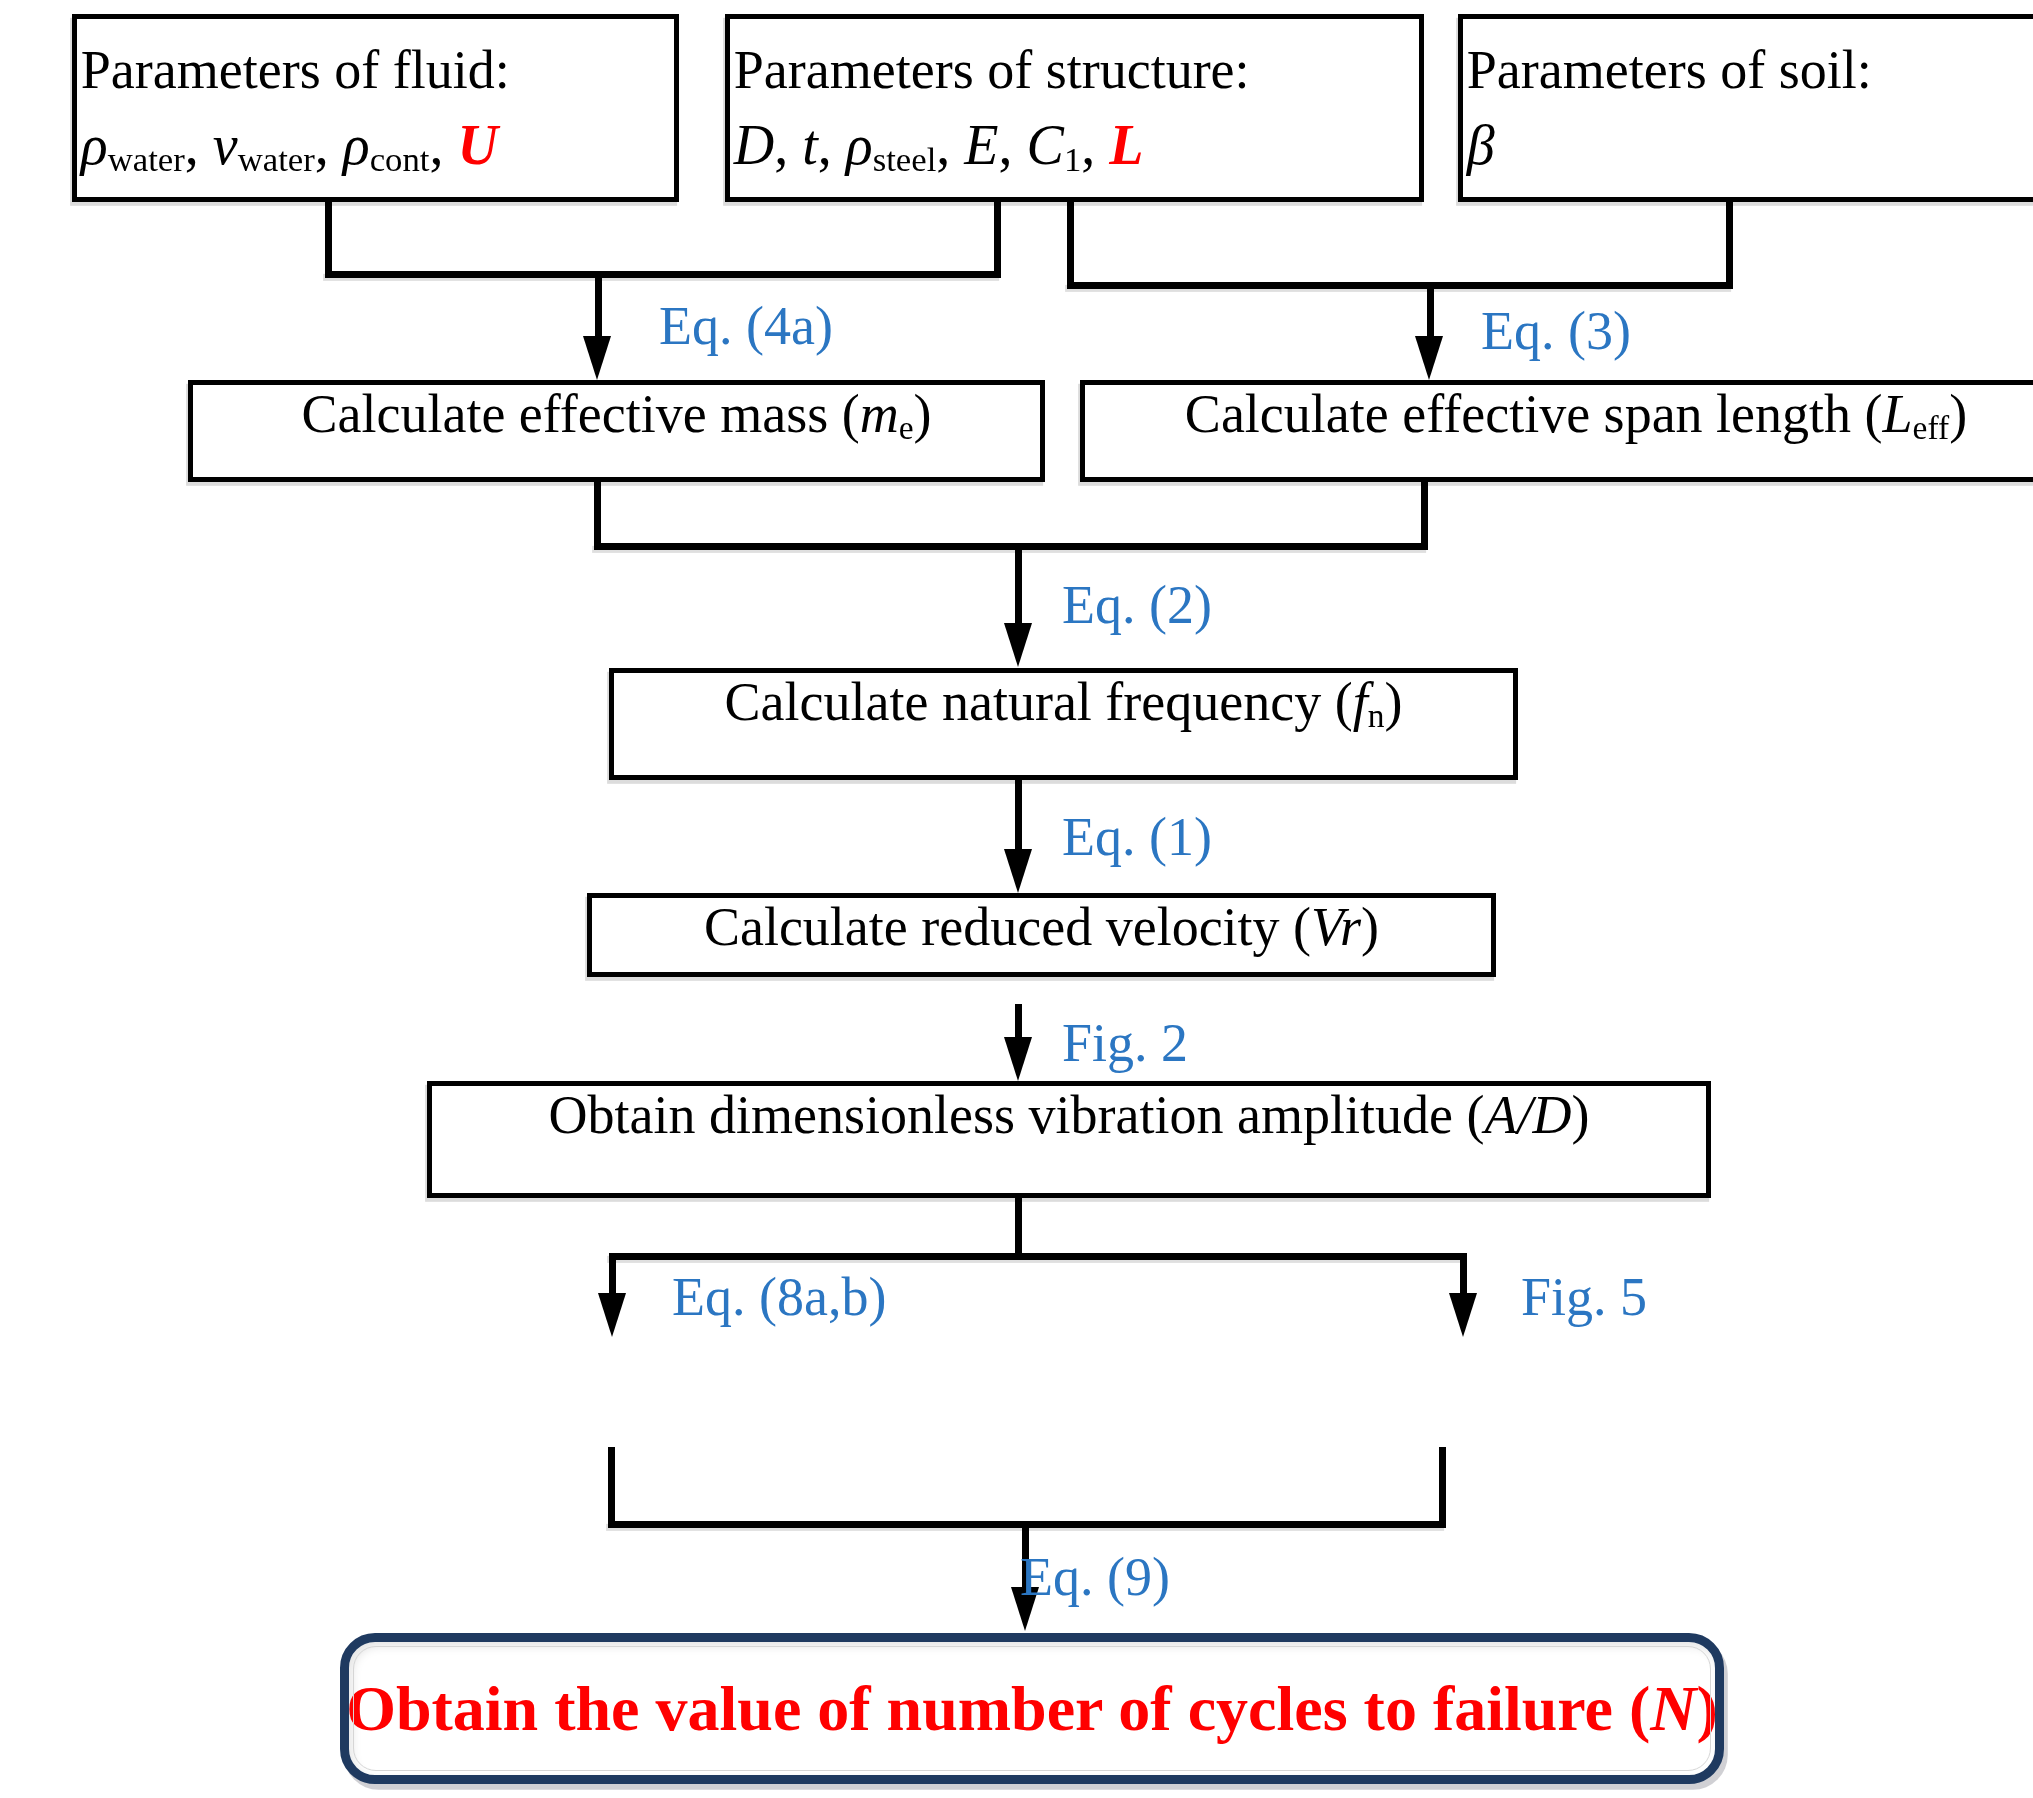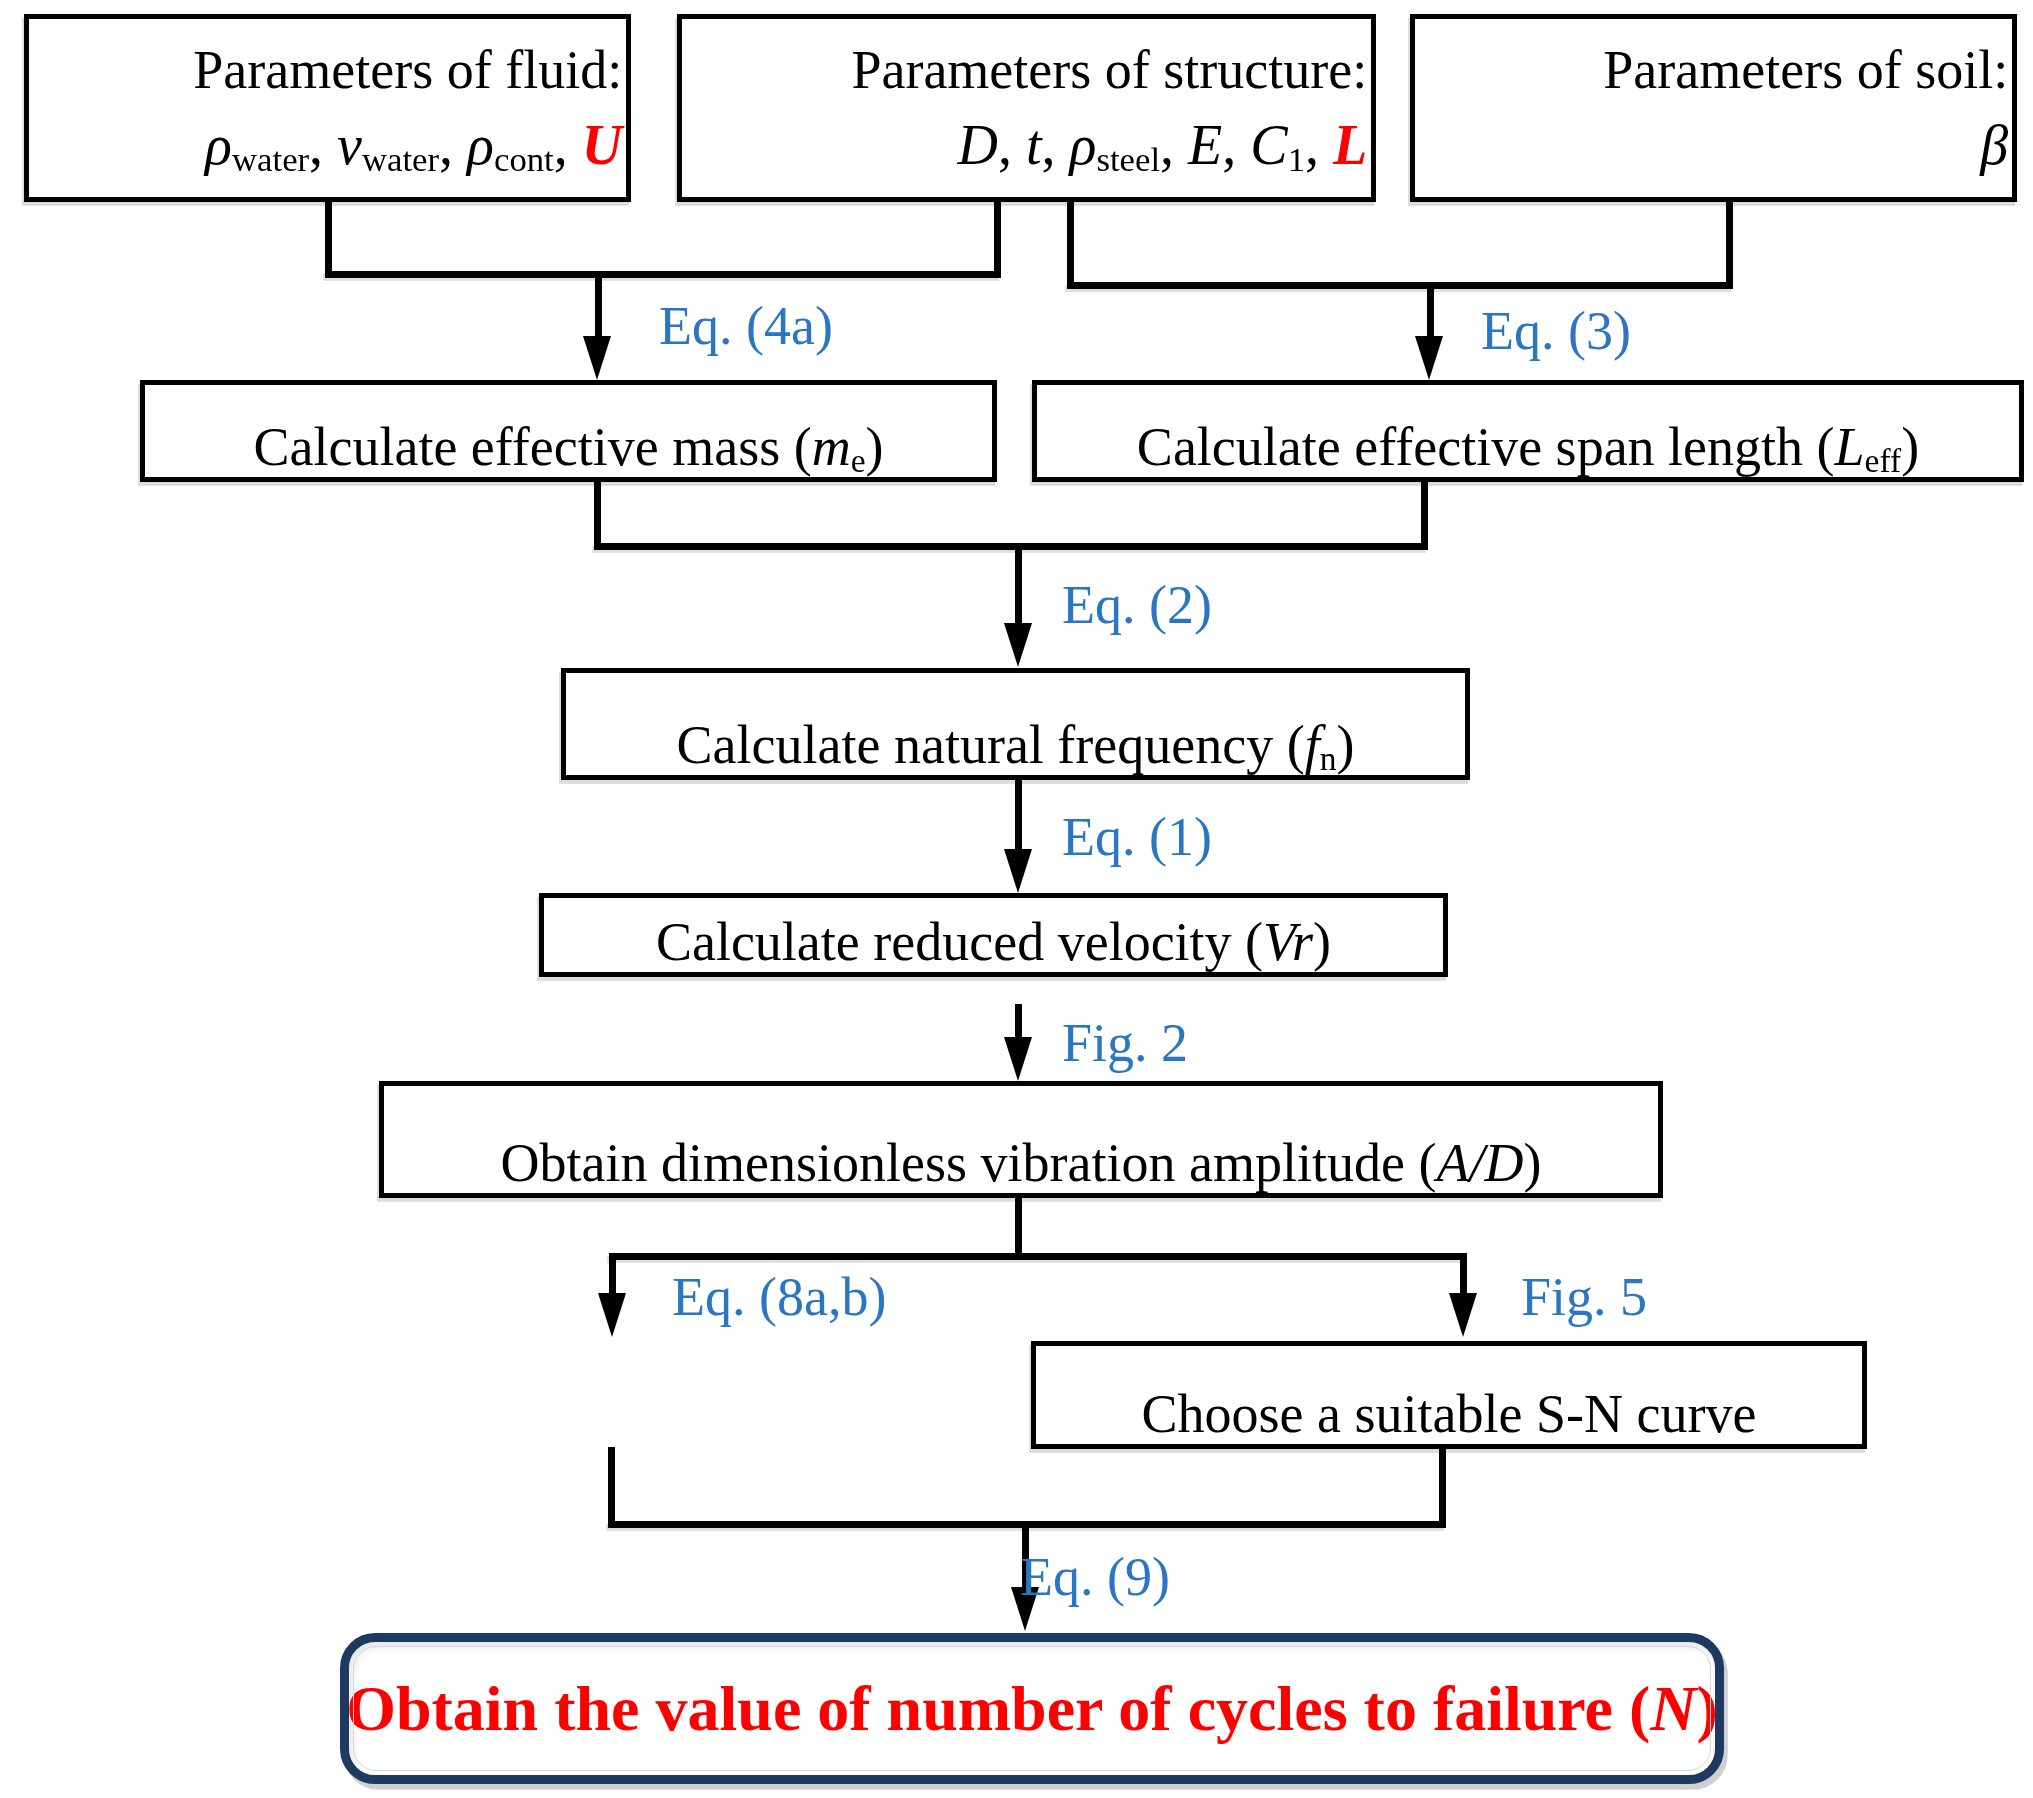--- a/index.html
+++ b/index.html
@@ -20,24 +20,25 @@
     color:#000;
     overflow:hidden;
   }
   
   .box{
     position:absolute;
     box-sizing:border-box;
     background:var(--box-bg);
     border:5.8px solid var(--line-black);
     display:flex;
-    align-items:flex-end;
+    align-items:flex-start;
     justify-content:center;
     text-align:center;
     box-shadow:-1.9px 3.8px 0 rgba(130,130,130,0.28);
+    margin-left:48px;
   }
   .box.two-line{flex-direction:column;justify-content:space-evenly;padding:5.8px 3.8px;}
   .box-title{font-size:54px;line-height:1.05;white-space:nowrap;}
   .box-params{font-size:56px;line-height:1.05;white-space:nowrap;}
   .box-text{font-size:54px;line-height:1.1;white-space:nowrap;}
   
   .final-box{
     position:absolute;
     box-sizing:border-box;
     background:var(--box-bg);
@@ -146,23 +147,20 @@
   <div class="vline" style="left:1015px;top:1196px;height:63px;"></div>
   <div class="hline" style="left:609px;top:1253px;width:858px;"></div>
   <div class="vline" style="left:609px;top:1253px;height:46px;"></div>
   <div class="arrowhead" style="left:598px;top:1293px;"></div>
   <div class="flow-label" style="left:672px;top:1272px;">Eq. (8a,b)</div>
   <div class="vline" style="left:1460px;top:1253px;height:46px;"></div>
   <div class="arrowhead" style="left:1449px;top:1293px;"></div>
   <div class="flow-label" style="left:1521px;top:1272px;">Fig. 5</div>
 
 
-  <div class="box" style="left:1031px;top:1341px;width:836px;height:108px;">
-    <div class="box-text"><span>Choose a suitable S-N curve</span></div>
-  </div>
 
   <div class="vline" style="left:608px;top:1447px;height:81px;"></div>
   <div class="vline" style="left:1439px;top:1447px;height:81px;"></div>
   <div class="hline" style="left:608px;top:1521px;width:838px;"></div>
   <div class="vline" style="left:1022px;top:1521px;height:70px;"></div>
   <div class="arrowhead" style="left:1011px;top:1587px;"></div>
   <div class="flow-label" style="left:1020px;top:1552px;">Eq. (9)</div>
 
   <div class="final-box" style="left:340px;top:1633px;width:1384px;height:151px;">
     <div class="final-inner"></div>

